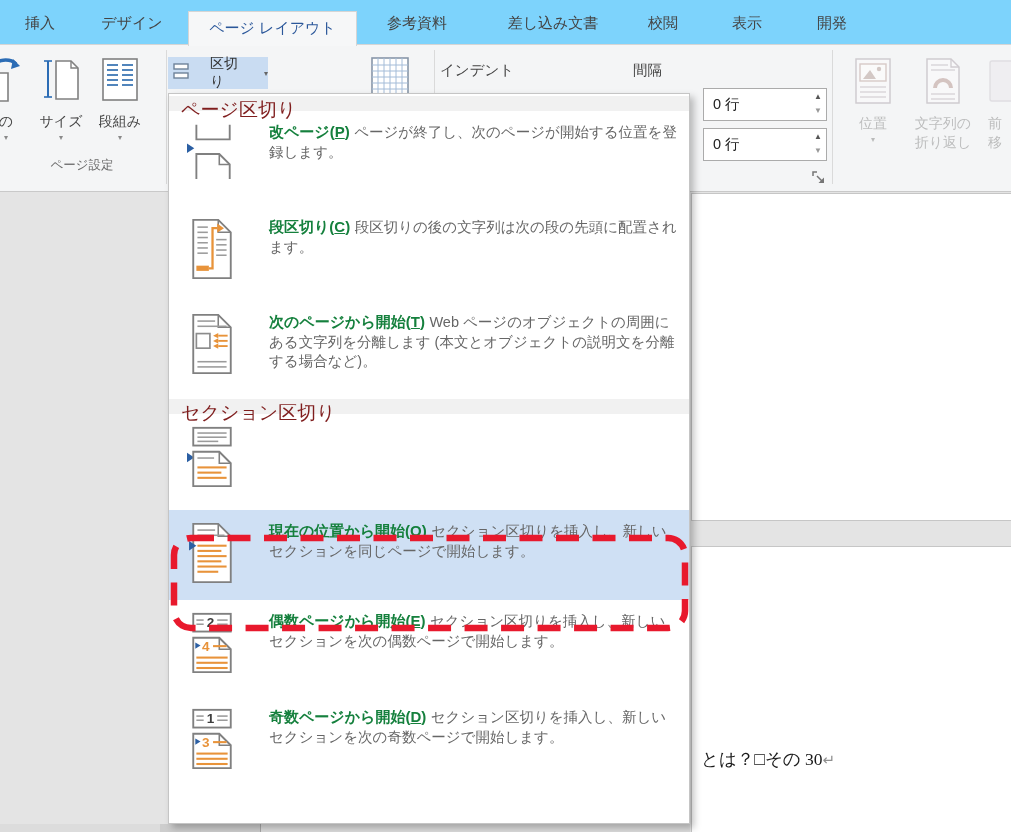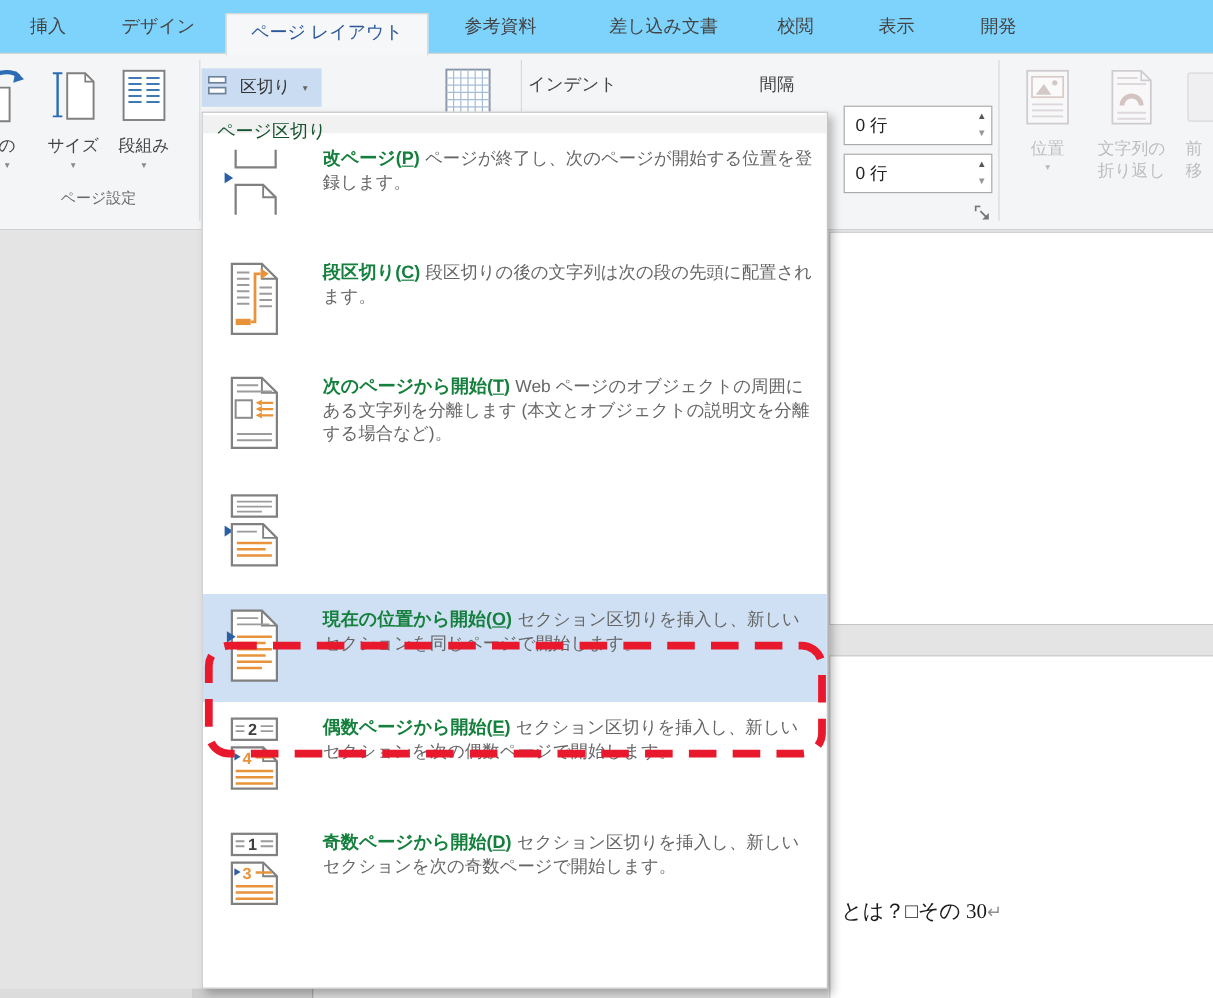--- a/index.html
+++ b/index.html
@@ -20,21 +20,21 @@
   }
   
   .ribbon{position:absolute;left:0;top:45px;width:1011px;height:147px;background:#f4f5f6;border-bottom:1px solid #c9c9c9;box-sizing:border-box;}
   .vsep{position:absolute;top:5px;height:134px;width:1px;background:#dadada;}
   .bigbtn{position:absolute;top:12px;text-align:center;color:#444;font-size:14px;}
   .bigbtn .lbl{display:block;margin-top:7px;white-space:nowrap;}
   .caret{display:block;font-size:8px;color:#8a8a8a;margin-top:3px;line-height:8px;}
   .grouplabel{position:absolute;top:112px;font-size:12.5px;color:#696969;text-align:center;}
   .breaksbtn{
     position:absolute;left:168px;top:12px;width:100px;height:32px;
-    background:#c9dcf2;display:flex;align-items:center;gap:10px;padding-left:5px;box-sizing:border-box;
+    background:#c9dcf2;display:flex;align-items:center;gap:20px;padding-left:5px;box-sizing:border-box;
     font-size:14px;color:#333;
   }
   .breaksbtn .caret-inline{font-size:8px;color:#666;}
   .riblabel{position:absolute;font-size:14.5px;color:#444;}
   .spinner{
     position:absolute;width:124px;height:33px;background:#fff;border:1px solid #ababab;box-sizing:border-box;
     font-size:14.5px;color:#222;display:flex;align-items:center;padding-left:9px;
   }
   .spinner .arrows{position:absolute;right:4px;top:1px;display:flex;flex-direction:column;line-height:14px;font-size:8px;color:#555;text-align:center;}
   .spinner .arrows .dn{color:#999;}
@@ -49,21 +49,21 @@
   .docline{position:absolute;left:9px;top:200px;font-family:"Liberation Serif","DejaVu Serif",serif;font-size:17.5px;color:#1a1a1a;white-space:nowrap;text-align:right;}
   .pilcrow{color:#8f8f8f;font-family:"DejaVu Sans",sans-serif;font-size:15px;}
   .hscroll{position:absolute;left:0;top:632px;width:690px;height:8px;background:#dcdcdc;}
   .hscroll .thumb{position:absolute;left:160px;top:0;width:101px;height:8px;background:#cdcdcd;border-right:1px solid #a8a8a8;box-sizing:border-box;}
   
   .menu{
     position:absolute;left:168px;top:93px;width:522px;height:731px;z-index:10;
     background:#fff;border:1px solid #c5c5c5;box-sizing:border-box;
     box-shadow:4px 4px 7px rgba(0,0,0,.25);padding-top:2px;
   }
-  .menuheader{height:15px;line-height:27px;background:#f1f1f1;padding-left:12px;font-size:15px;color:#14532d;}
+  .menuheader{height:15px;line-height:27px;background:#f1f1f1;padding-left:12px;font-size:19px;color:#7f1d1d;}
   .mi{display:flex;padding:12px 10px 0 18px;box-sizing:border-box;cursor:default;}
   .mi .icon{width:50px;height:62px;flex:none;margin-right:32px;}
   .mi .txt{flex:1;}
   .mi .title{font-size:15px;font-weight:bold;color:#15803d;margin-bottom:4px;}
   .mi .title .key{text-decoration:underline;}
   .mi .desc{font-size:14.5px;color:#666;line-height:1.35;max-width:402px;}
   .mi-h95{height:95px;}  .mi-h98{height:98px;}  .mi-h96{height:96px;}
   .mi-h90{height:90px;}  .mi-h93{height:93px;}
   .mi.highlight{background:#cfe0f4;}
   .menuheader.second{margin-top:0;}
@@ -327,20 +327,21 @@
           <polygon points="25,26 30,23.5 30,28.5" fill="#e8933a"></polygon>
           <polygon points="25,31 30,28.5 30,33.5" fill="#e8933a"></polygon>
         </svg>
       </span>
       <span class="txt">
         <span class="title"><span>次のページから開始(</span><span class="key">T</span><span>)</span></span>
         <span class="desc">Web ページのオブジェクトの周囲にある文字列を分離します (本文とオブジェクトの説明文を分離する場合など)。</span>
       </span>
     </div>
 
+    <div class="menuheader second">セクション区切り</div>
 
     <div class="mi mi-h96">
       <span class="icon">
         <svg width="50" height="62" viewBox="0 0 48 58">
           <rect x="6" y="1" width="36" height="17" fill="#fff" stroke="#808080" stroke-width="1.8"></rect>
           <g stroke="#9b9b9b" stroke-width="1.5">
             <line x1="10" y1="6" x2="38" y2="6"></line>
               <line x1="10" y1="10" x2="38" y2="10"></line>
               <line x1="10" y1="14" x2="30" y2="14"></line>
           </g>

